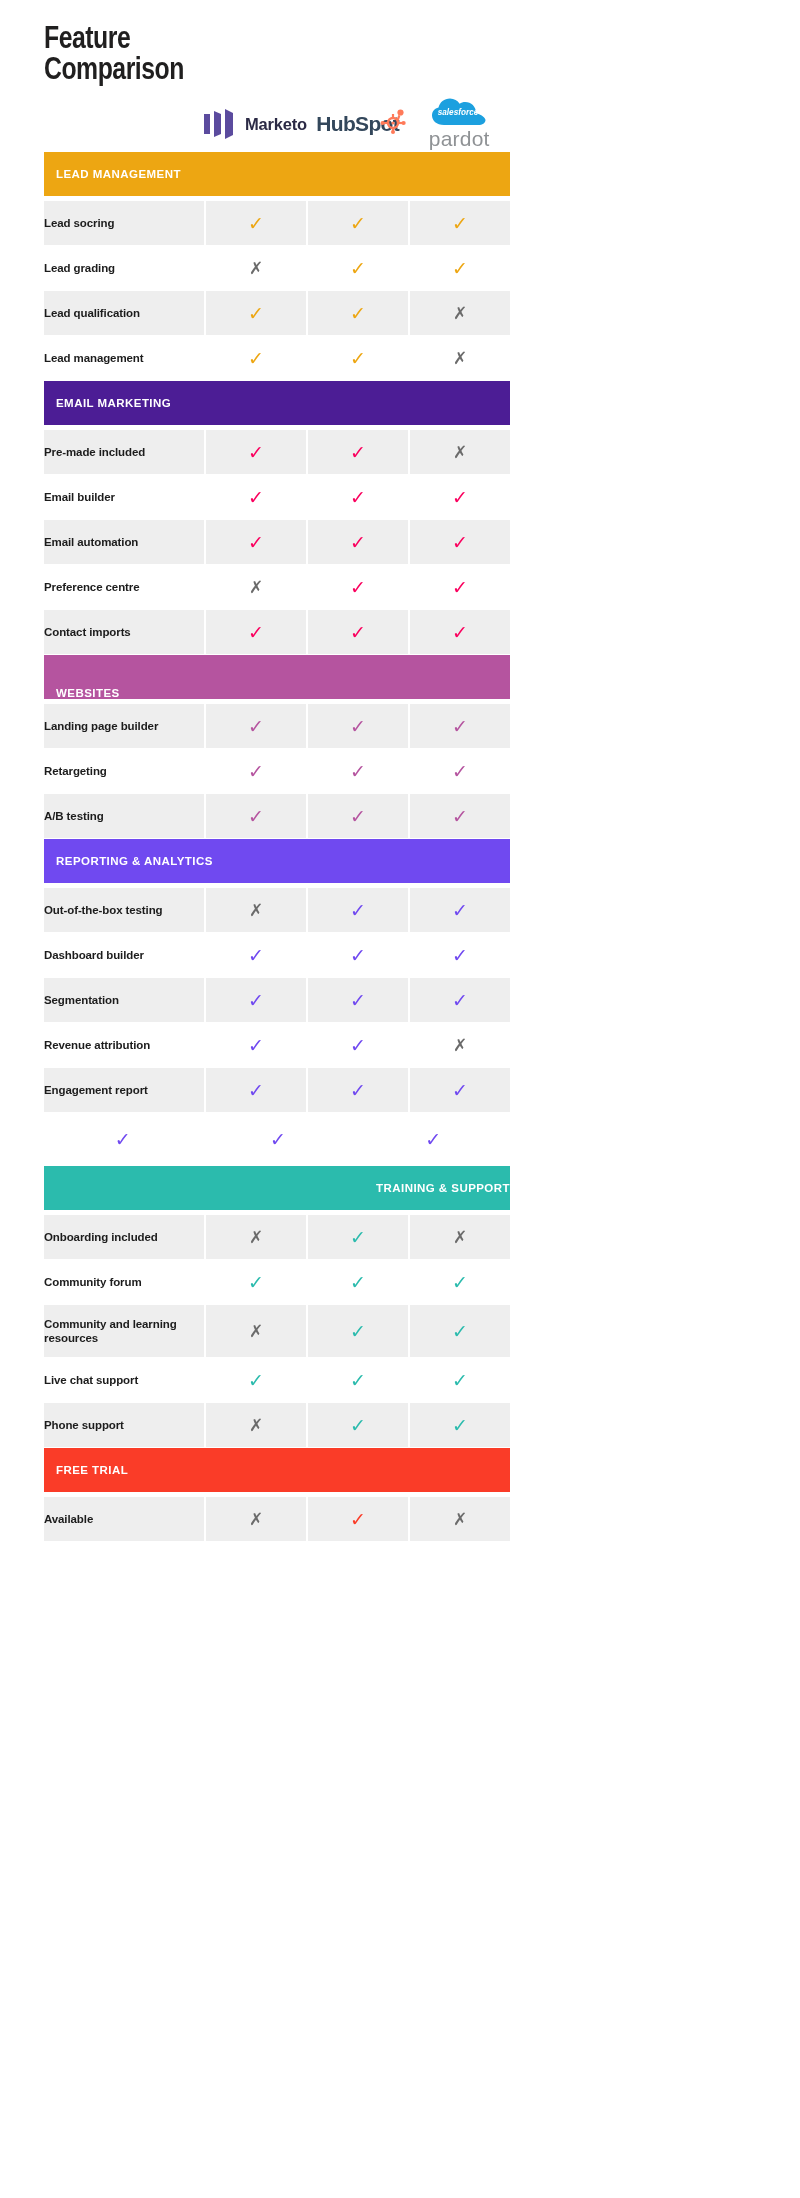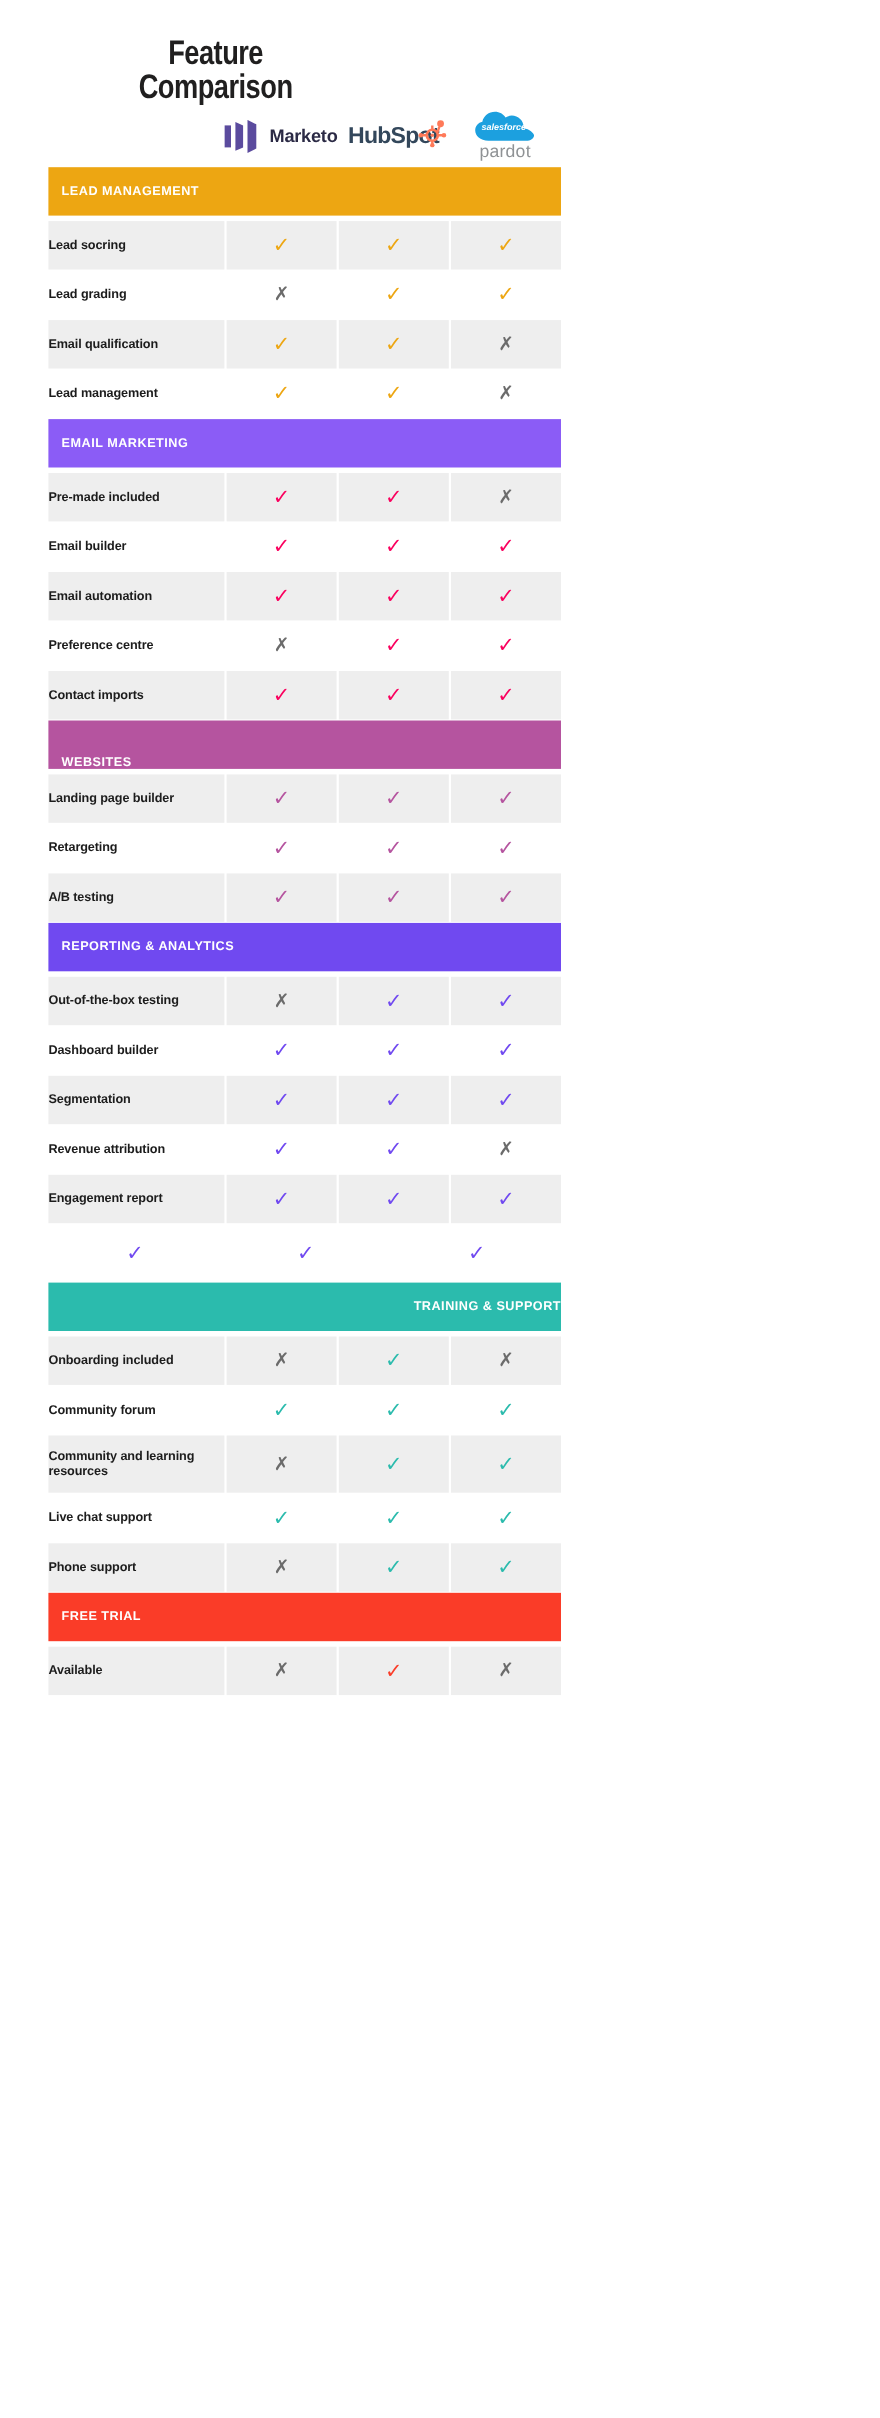--- a/index.html
+++ b/index.html
@@ -14,23 +14,22 @@
     width: 800px;
     height: 2198px;
     background: #ffffff;
     overflow: hidden;
   }
 
   
   .title-block {
     position: absolute;
     left: 44px;
-    top: 32px;
+    top: 22px;
     width: 380px;
-    text-align: center;
   }
   .title-line {
     font-family: "Liberation Sans", sans-serif;
     font-weight: bold;
     font-size: 31px;
     line-height: 31px;
     letter-spacing: -0.6px;
     color: #201f1f;
     transform: scaleX(0.80);
     transform-origin: left center;
@@ -75,21 +74,21 @@
   }
   .hubspot .sprocket {
     position: absolute;
     left: 64px;
     top: -4px;
   }
 
   
   .pardot { display: flex; flex-direction: column; align-items: center; }
   .pardot-word {
-    font-size: 16px;
+    font-size: 21px;
     color: #8f9295;
     letter-spacing: 0.2px;
     margin-top: -2px;
   }
   .sf-cloud { position: relative; display: block; }
 
   
   .table {
     position: absolute;
     left: 44px;
@@ -235,21 +234,21 @@
         <div class="value-cell cellbg">
           <span class="mark" style="color: rgb(237, 166, 18);">✓</span>
         </div>
         <div class="gap"></div>
         <div class="value-cell cellbg">
           <span class="mark" style="color: rgb(237, 166, 18);">✓</span>
         </div>
       </div>
       <div class="row">
         <div class="feature-cell cellbg">
-          <span class="feature-label">Email qualification</span>
+          <span class="feature-label">Lead qualification</span>
         </div>
         <div class="gap"></div>
         <div class="value-cell cellbg">
           <span class="mark" style="color: rgb(237, 166, 18);">✓</span>
         </div>
         <div class="gap"></div>
         <div class="value-cell cellbg">
           <span class="mark" style="color: rgb(237, 166, 18);">✓</span>
         </div>
         <div class="gap"></div>
@@ -267,21 +266,21 @@
         </div>
         <div class="gap"></div>
         <div class="value-cell cellbg">
           <span class="mark" style="color: rgb(237, 166, 18);">✓</span>
         </div>
         <div class="gap"></div>
         <div class="value-cell cellbg">
           <span class="mark cross" style="color: rgb(107, 107, 107);">✗</span>
         </div>
       </div>
-      <div class="section-header" style="background: #8b5cf6;">
+      <div class="section-header" style="background: #4c1d95;">
         <span class="section-header-label">EMAIL MARKETING</span>
       </div>
       <div class="row">
         <div class="feature-cell cellbg">
           <span class="feature-label">Pre-made included</span>
         </div>
         <div class="gap"></div>
         <div class="value-cell cellbg">
           <span class="mark" style="color: rgb(250, 0, 94);">✓</span>
         </div>

